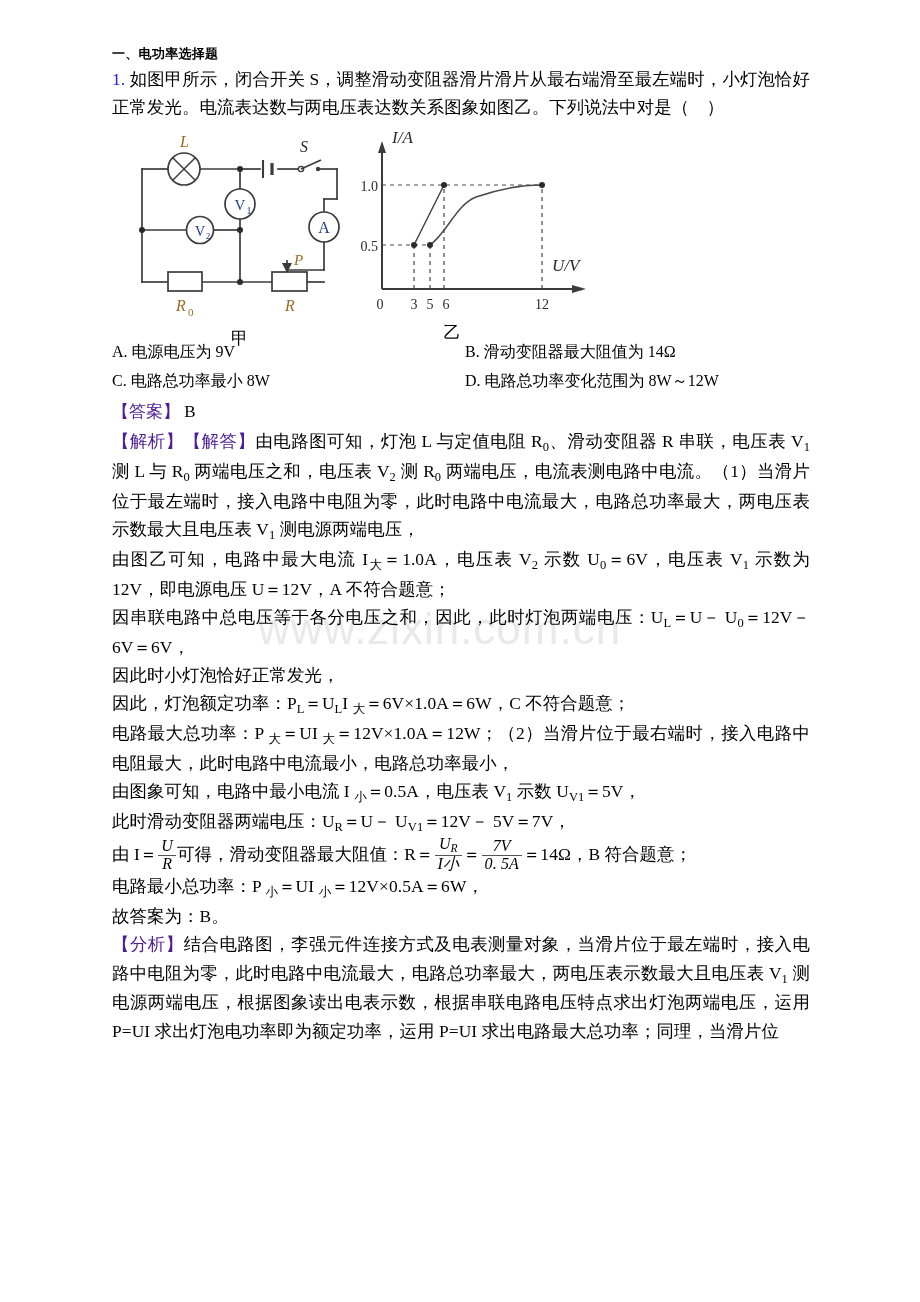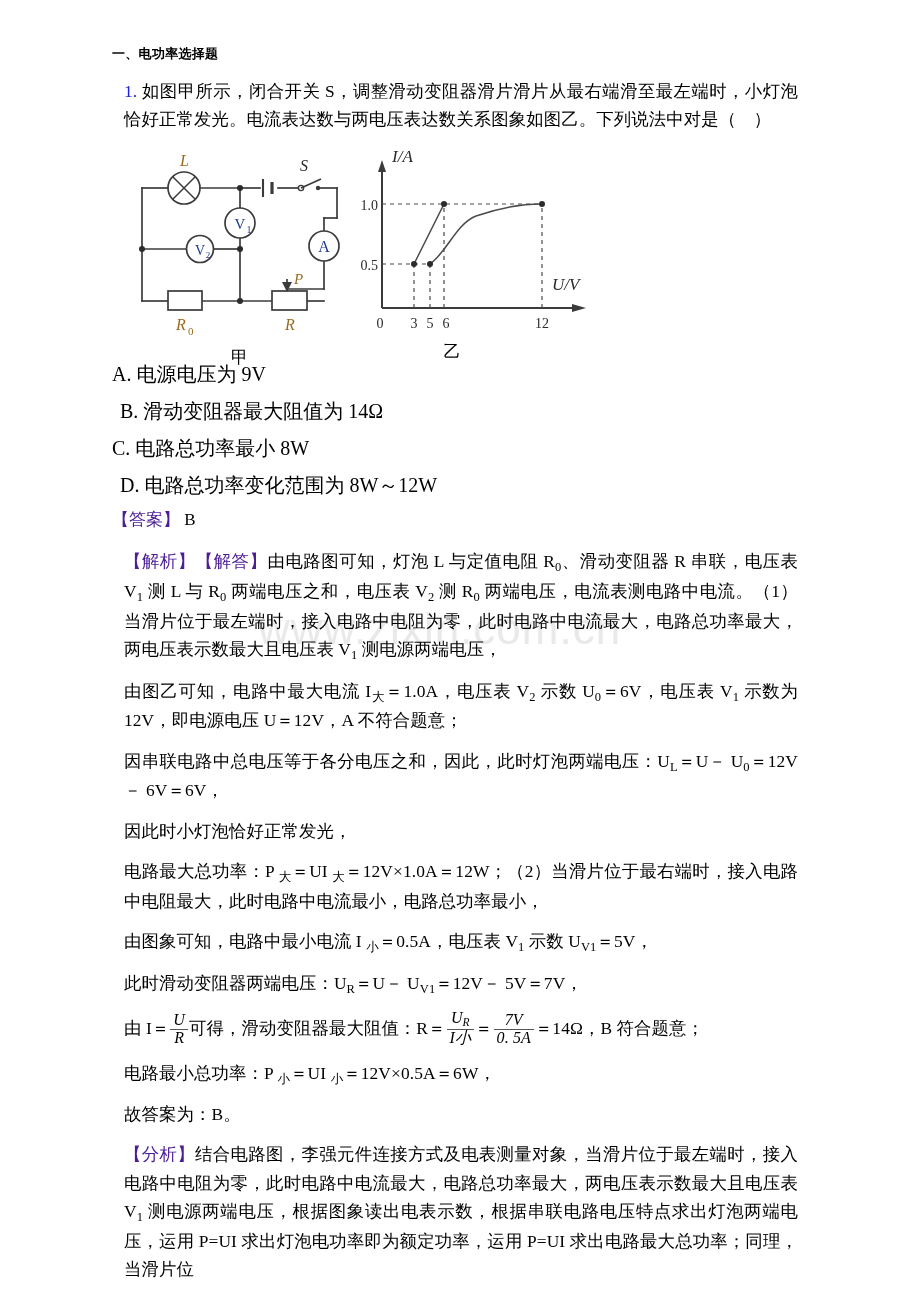--- a/index.html
+++ b/index.html
@@ -59,21 +59,21 @@
     font-weight: bold;
     margin: 0;
     padding-top: 46px;
     line-height: 1.25;
     letter-spacing: 0.3px;
   }
 
   p.para {
     font-size: 17.4px;
     line-height: 1.62;
-    margin: 12px;
+    margin: 0;
     text-align: justify;
     text-justify: inter-ideograph;
     letter-spacing: 0.1px;
   }
 
   .qnum { color: #2020dd; }
   .blue { color: #4c1d95; }
 
   .q-stem { padding-top: 3px; }
 
@@ -93,23 +93,22 @@
     left: 240px;
     top: -4px;
   }
 
   
   .options {
     margin-top: 2px;
   }
   .opt-row {
     display: flex;
-    font-size: 20px;
+    font-size: 16px;
     line-height: 1.85;
-    flex-direction: column;
   }
   .opt-col {
     width: 50%;
   }
   .opt-col.right { padding-left: 8px; }
 
   .ans-line {
     font-size: 17px;
     line-height: 1.85;
   }
@@ -301,20 +300,21 @@
     <div class="ans-line"><span class="blue">【答案】</span> <span>B</span></div>
 
     <p class="para tight"><span class="blue">【解析】</span><span class="blue">【解答】</span>由电路图可知，灯泡 L 与定值电阻 R<sub>0</sub>、滑动变阻器 R 串联，电压表 V<sub>1</sub> 测 L 与 R<sub>0</sub> 两端电压之和，电压表 V<sub>2</sub> 测 R<sub>0</sub> 两端电压，电流表测电路中电流。（1）当滑片位于最左端时，接入电路中电阻为零，此时电路中电流最大，电路总功率最大，两电压表示数最大且电压表 V<sub>1</sub> 测电源两端电压，</p>
 
     <p class="para tight">由图乙可知，电路中最大电流 I<sub>大</sub>＝1.0A，电压表 V<sub>2</sub> 示数 U<sub>0</sub>＝6V，电压表 V<sub>1</sub> 示数为 12V，即电源电压 U＝12V，A 不符合题意；</p>
 
     <p class="para tight">因串联电路中总电压等于各分电压之和，因此，此时灯泡两端电压：U<sub>L</sub>＝U－ U<sub>0</sub>＝12V－ 6V＝6V，</p>
 
     <p class="para tight">因此时小灯泡恰好正常发光，</p>
 
+    <p class="para tight">因此，灯泡额定功率：P<sub>L</sub>＝U<sub>L</sub>I <sub>大</sub>＝6V×1.0A＝6W，C 不符合题意；</p>
 
     <p class="para tight">电路最大总功率：P <sub>大</sub>＝UI <sub>大</sub>＝12V×1.0A＝12W；（2）当滑片位于最右端时，接入电路中电阻最大，此时电路中电流最小，电路总功率最小，</p>
 
     <p class="para tight">由图象可知，电路中最小电流 I <sub>小</sub>＝0.5A，电压表 V<sub>1</sub> 示数 U<sub>V1</sub>＝5V，</p>
 
     <p class="para tight">此时滑动变阻器两端电压：U<sub>R</sub>＝U－ U<sub>V1</sub>＝12V－ 5V＝7V，</p>
 
     <p class="para" style="line-height:1.95;">由 I＝<span class="frac"><span class="num">U</span><span class="den">R</span></span>可得，滑动变阻器最大阻值：R＝<span class="frac"><span class="num">U<sub>R</sub></span><span class="den">I小</span></span>＝<span class="frac"><span class="num">7V</span><span class="den">0. 5A</span></span>＝14Ω，B 符合题意；</p>
 
     <p class="para tight">电路最小总功率：P <sub>小</sub>＝UI <sub>小</sub>＝12V×0.5A＝6W，</p>

